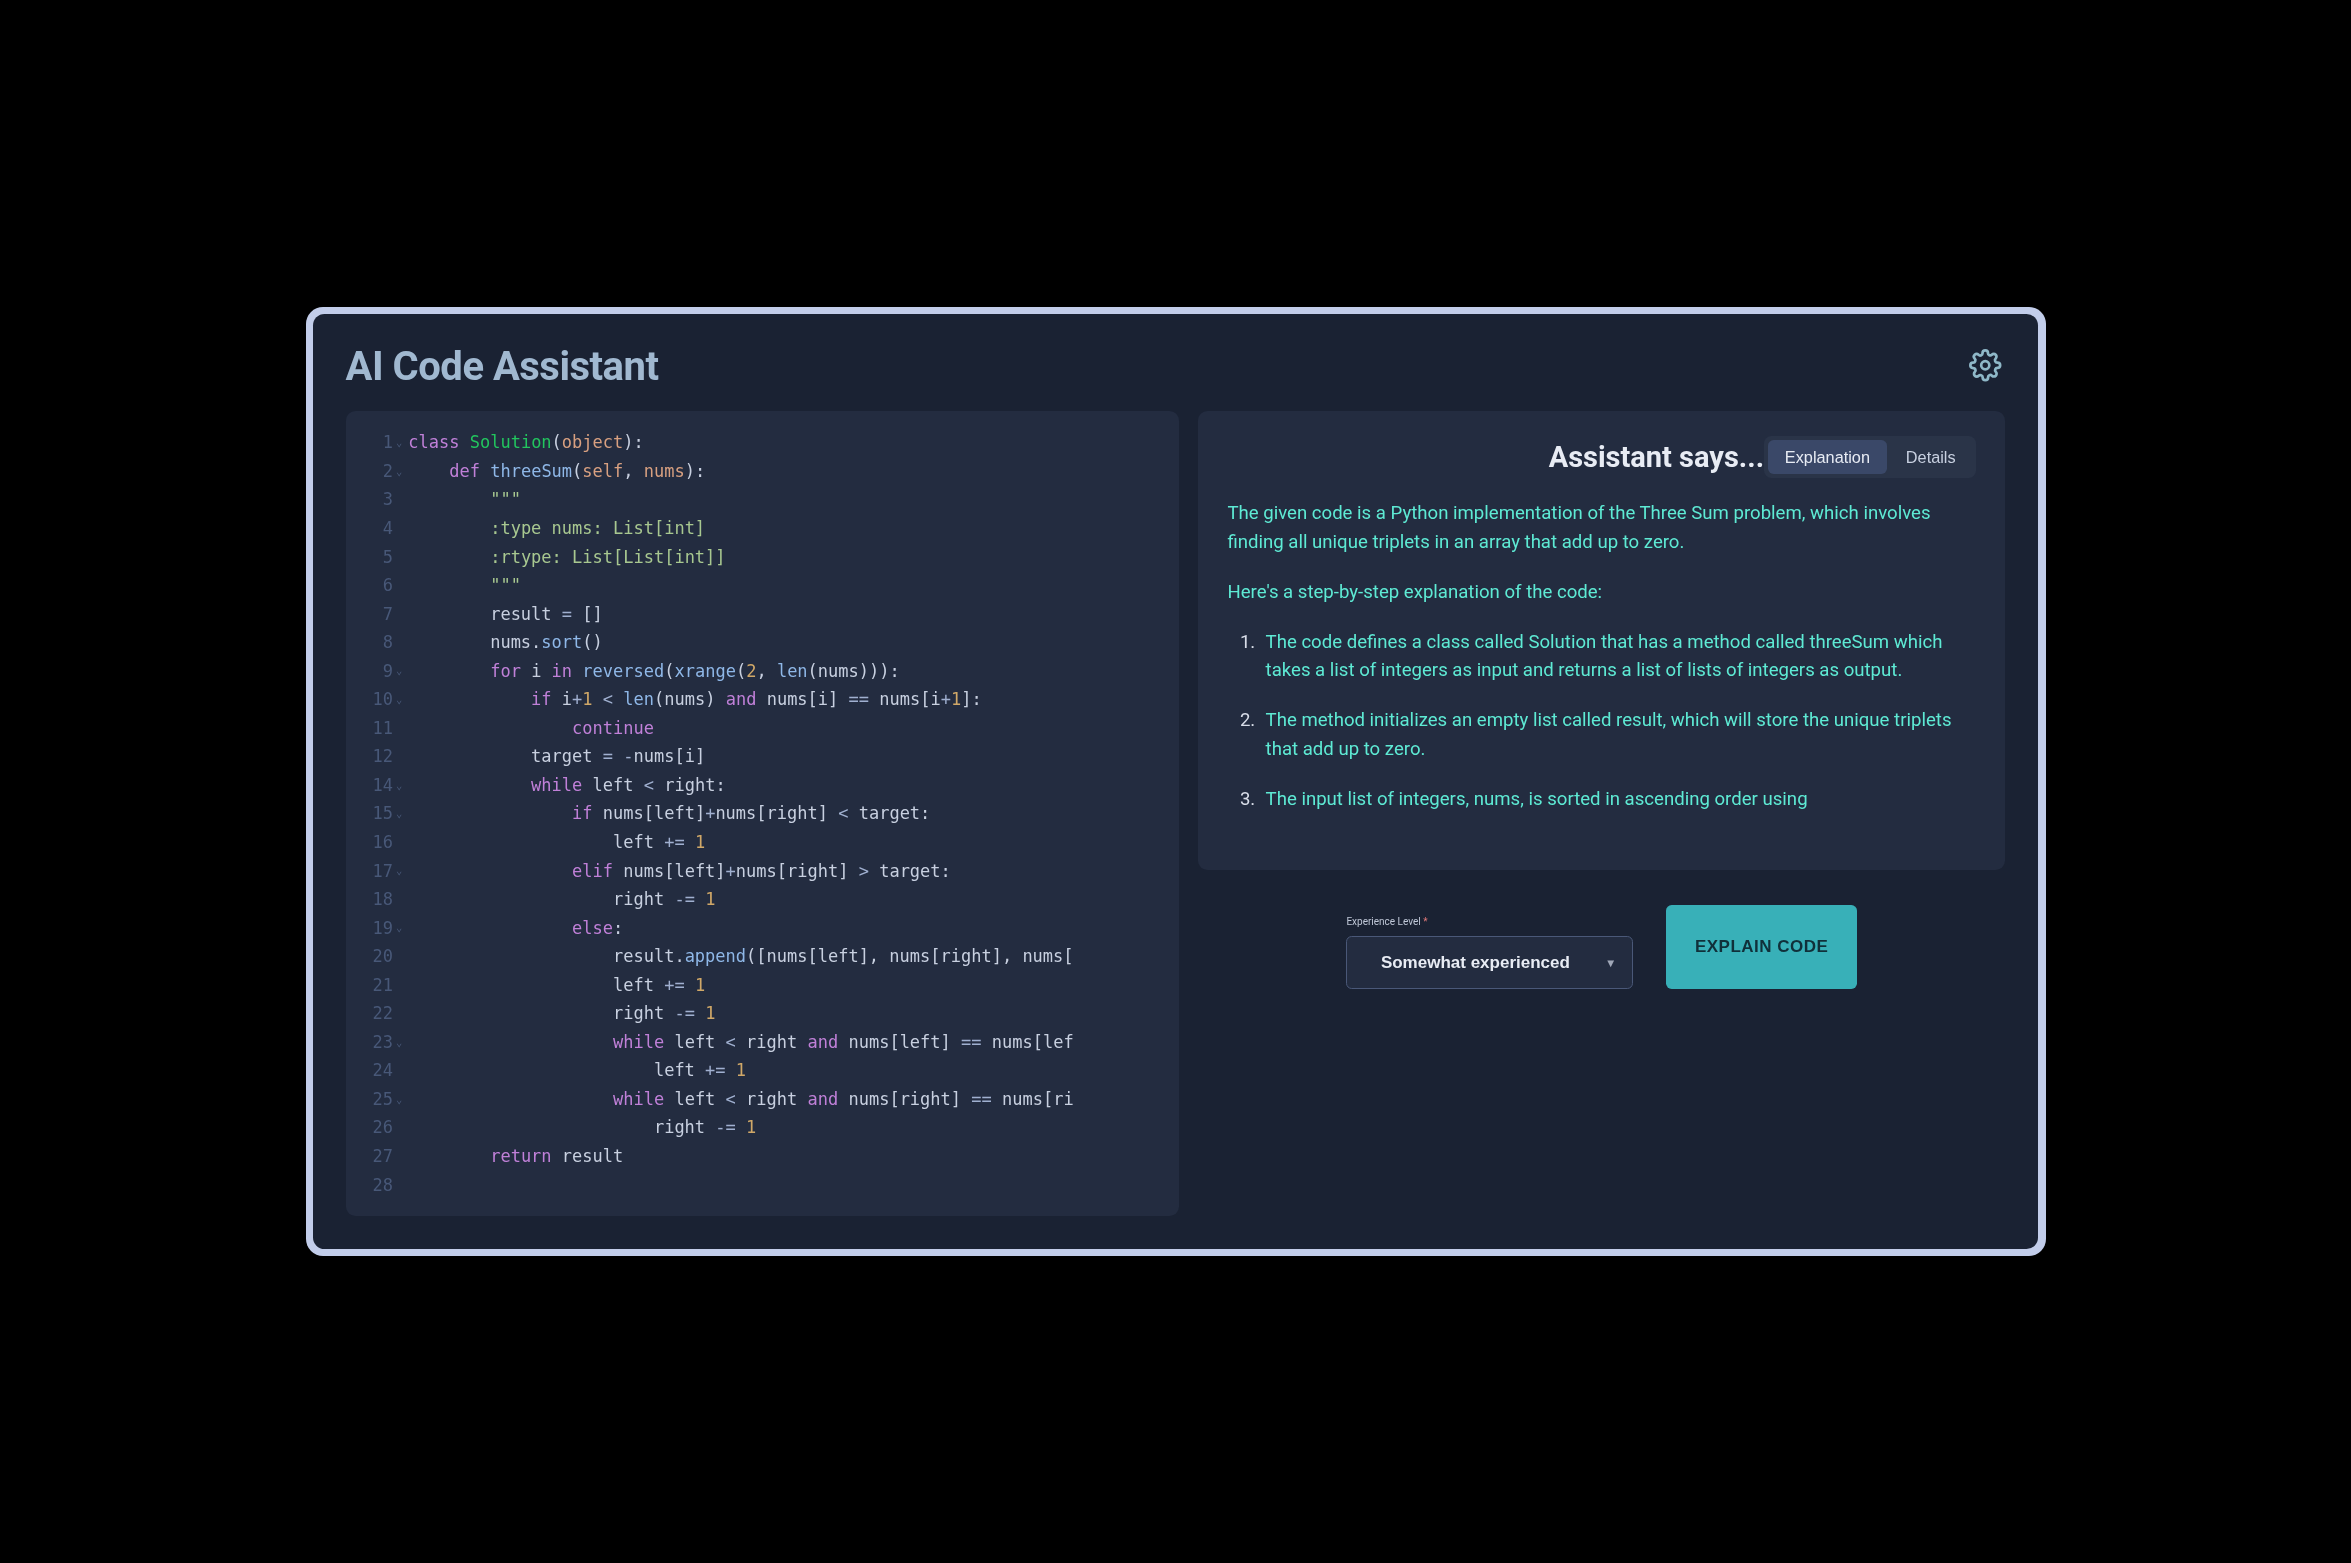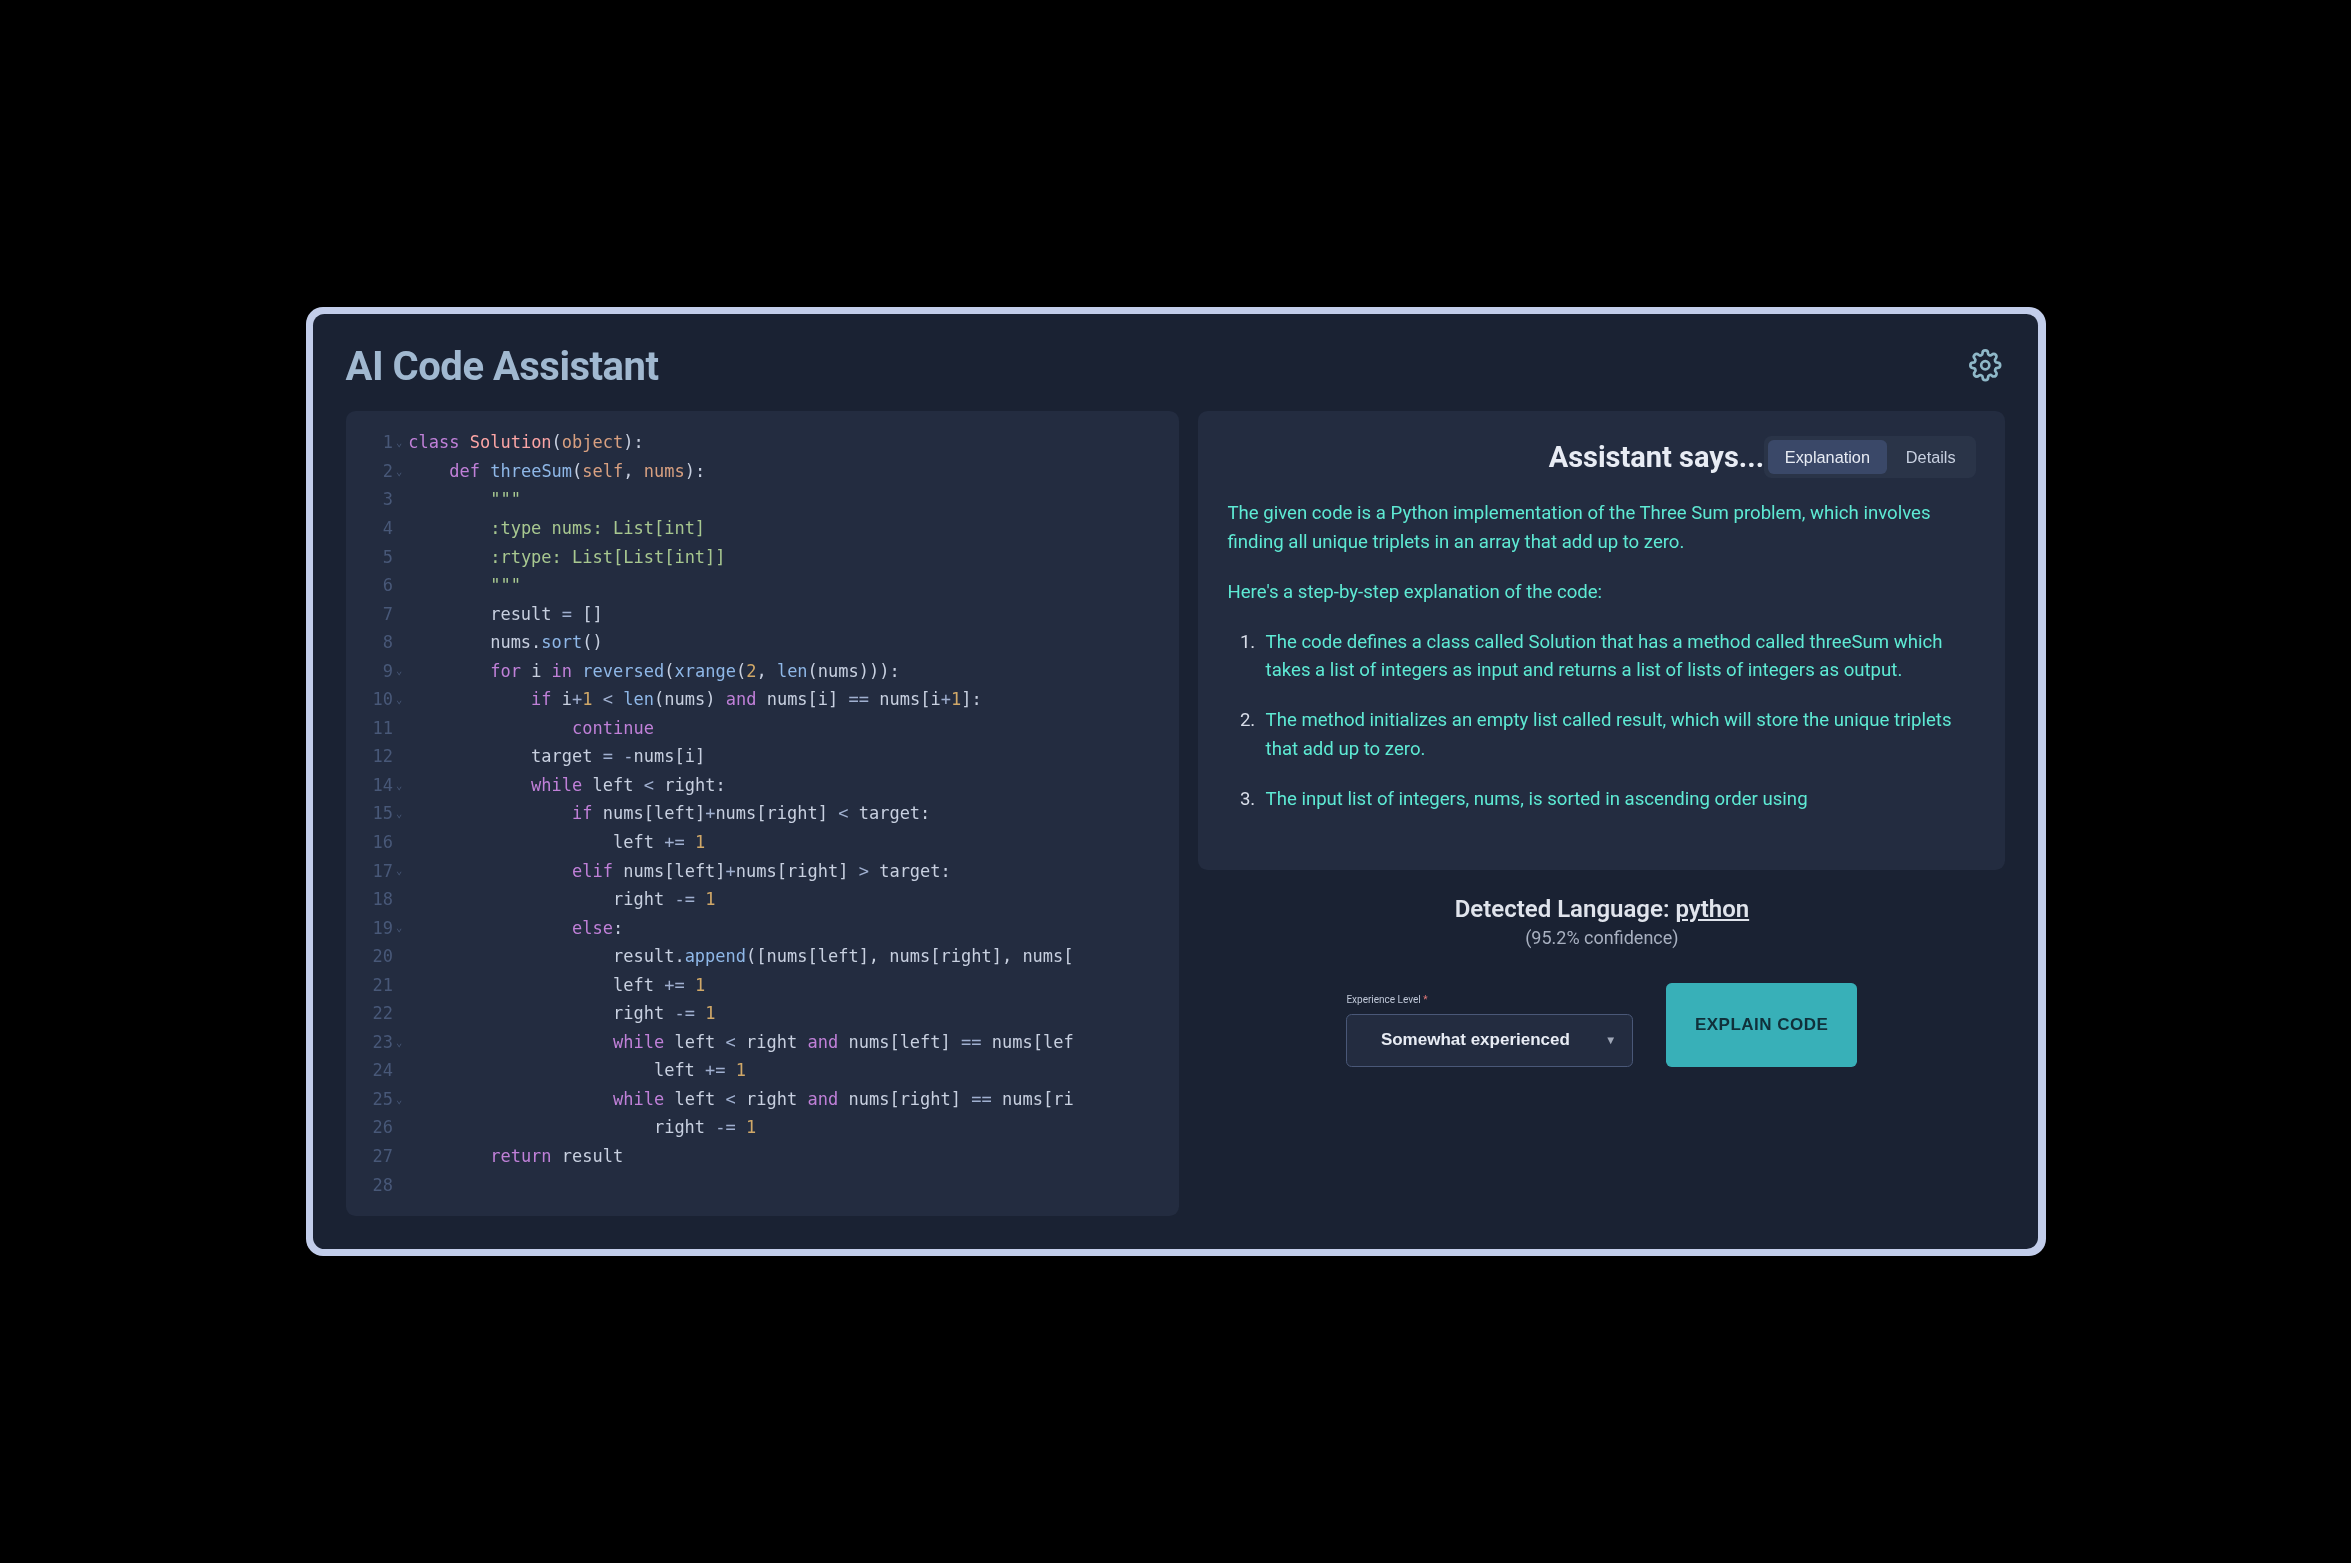--- a/index.html
+++ b/index.html
@@ -77,21 +77,21 @@
     width: 15.3px;
     flex-shrink: 0;
     color: #485878;
     font-size: 10.5px;
     padding-top: 5.7px;
     text-align: left;
     padding-left: 2.9px;
   }
   .code-txt { color: #c8d0e0; flex: 1; overflow: hidden; }
   .kw { color: #c080d8; }
-  .cls { color: #fca5a5; }
+  .cls { color: #22c55e; }
   .fn { color: #8fb8e8; }
   .param { color: #d8a080; }
   .str { color: #a8c890; }
   .num { color: #d0a868; }
   .pun { color: #c8d0e0; }
   .op { color: #a0b0d0; }
 
   .assist-panel {
     flex: 1;
     display: flex;
@@ -271,28 +271,20 @@
             <p>The given code is a Python implementation of the Three Sum problem, which involves finding all unique triplets in an array that add up to zero.</p>
             <p>Here's a step-by-step explanation of the code:</p>
             <ol id="steps-list">
                 <li>The code defines a class called Solution that has a method called threeSum which takes a list of integers as input and returns a list of lists of integers as output.</li>
                 <li>The method initializes an empty list called result, which will store the unique triplets that add up to zero.</li>
                 <li>The input list of integers, nums, is sorted in ascending order using</li>
               </ol>
           </div>
         </div>
 
-        <div class="detect-block">
-          <div class="detect-line">
-            <span>Detected Language:</span>
-            <span> </span>
-            <span class="detect-lang">python</span>
-          </div>
-          <div class="detect-conf">(95.2% confidence)</div>
-        </div>
 
         <div class="controls-row">
           <div class="field-group">
             <div class="field-label">
               <span>Experience Level</span>
               <span class="req"> *</span>
             </div>
             <div class="select-wrap">
               <button class="select">Somewhat experienced</button>
               <span class="select-caret">▼</span>

